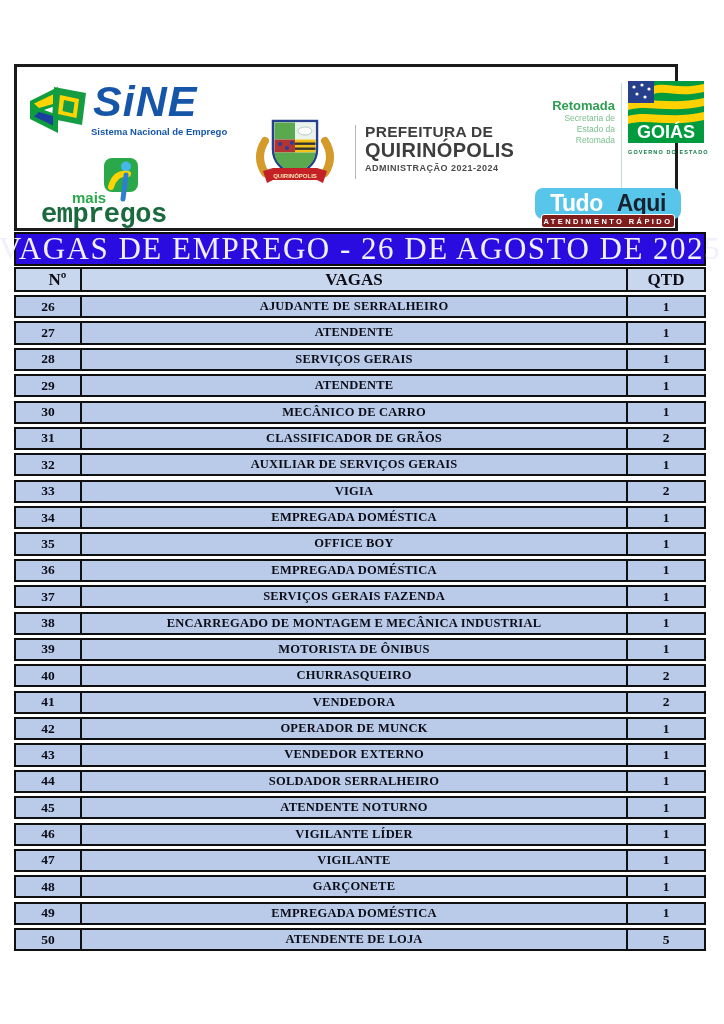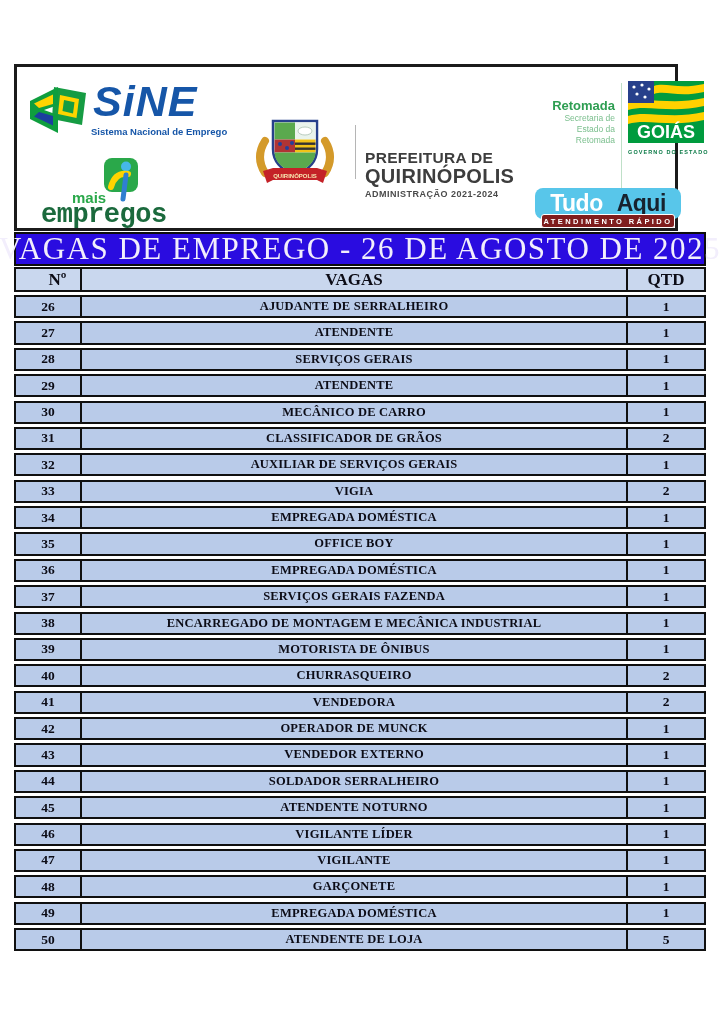--- a/index.html
+++ b/index.html
@@ -40,21 +40,21 @@
     position:absolute; left:24px; top:133px;
     font-family:Liberation Mono, monospace;
     font-size:27px; font-weight:bold; color:var(--empregos-green,#1b6a3d);
     letter-spacing:-0.5px;
   }
 
   
   .shield { position:absolute; left:236px; top:52px; }
   .pref-divider { position:absolute; left:338px; top:58px; width:1px; height:54px; background:#b5b5b5; }
   .pref-text { position:absolute; left:348px; top:57px; font-family:"Liberation Sans", sans-serif; color:#3d3d3d; }
-  .pref-line1 { font-size:15.5px; font-weight:800; letter-spacing:0.3px; line-height:1.05;margin-top:26px; }
+  .pref-line1 { font-size:15.5px; font-weight:800; letter-spacing:0.3px; line-height:1.05; }
   .pref-line2 { font-size:20px;  font-weight:800; letter-spacing:0.3px; line-height:1.05; }
   .pref-line3 { font-size:9px;   font-weight:700; color:#4a4a4a; letter-spacing:0.5px; margin-top:2px; }
 
   
   .retomada { position:absolute; left:498px; top:31px; width:100px; text-align:right;
               font-family:"Liberation Sans", sans-serif; }
   .retomada-title { font-size:13px; font-weight:bold; color:var(--retomada-green,#2e9e52); }
   .retomada-sub { font-size:8.5px; color:#7bbf8e; line-height:1.3; }
   .retomada-divider { position:absolute; left:604px; top:16px; width:1px; height:118px; background:#bfe0c8; }
 

